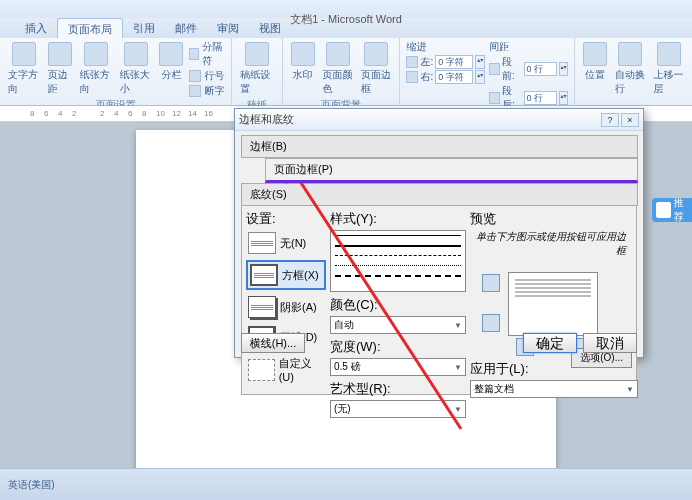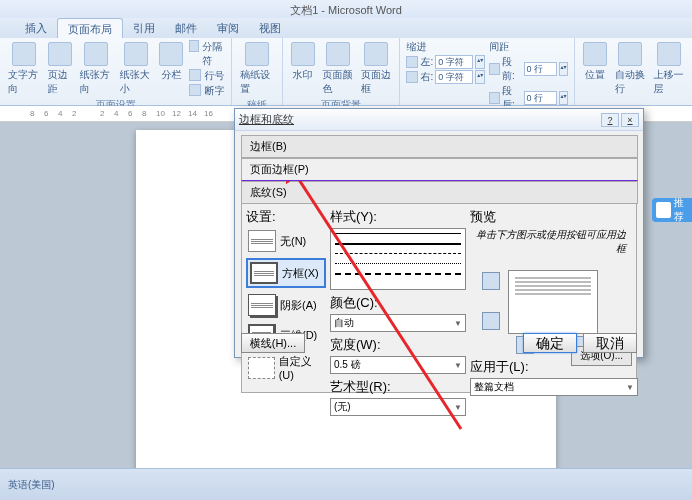--- a/index.html
+++ b/index.html
@@ -1,52 +1,52 @@
 <!DOCTYPE html>
 <html><head>
 <meta charset="utf-8">
 <style>
 * { margin: 0; padding: 0; box-sizing: border-box; font-family: "Microsoft YaHei", sans-serif; }
 body { width: 692px; height: 500px; background: #f0f0f0; overflow: hidden; position: relative; }
 
-.titlebar { height: 18px; background: linear-gradient(#e8f0fb,#dbe7f7); font-size: 11px; text-align: center; color: #555; padding-top: 3px; }
+.titlebar { height: 18px; background: linear-gradient(#e8f0fb,#dbe7f7); font-size: 11px; text-align: center; color: #555; padding-top: 12px; }
 
 .ribbon-tabs { height: 20px; background: linear-gradient(#e3ecf7,#d6e3f3); display: flex; font-size: 11px; padding-left: 15px; }
 .ribbon-tab { padding: 3px 10px; color: #3b5d8a; cursor: pointer; }
 .ribbon-tab.active { background: #f5f9fd; border: 1px solid #a9c1de; border-bottom: none; border-radius: 3px 3px 0 0; }
 
 .ribbon { height: 68px; background: linear-gradient(#f5f9fd,#e7eff8); border-bottom: 1px solid #a9c1de; display: flex; }
 .ribbon-group { border-right: 1px solid #c7d6ea; padding: 2px 6px; display: flex; flex-direction: column; justify-content: space-between; }
 .group-label { font-size: 10px; text-align: center; color: #5a7aa5; padding-bottom: 1px; }
 .group-items { display: flex; gap: 4px; }
 .big-btn { display: flex; flex-direction: column; align-items: center; font-size: 10px; color: #3b5d8a; padding: 2px; }
 .big-btn .icn { width: 24px; height: 24px; background: #d0dff0; border: 1px solid #a9c1de; border-radius: 2px; margin-bottom: 2px; }
 .small-list { display: flex; flex-direction: column; font-size: 10px; gap: 1px; color: #3b5d8a; }
-.small-item { display: flex; align-items: flex-start; gap: 3px; }
+.small-item { display: flex; align-items: center; gap: 3px; }
 .tiny-icn { width: 12px; height: 12px; background: #d0dff0; border: 1px solid #a9c1de; }
 .spin { display: flex; align-items: center; gap: 2px; }
 .spin-in { width: 38px; height: 14px; border: 1px solid #a9c1de; background: #fff; font-size: 9px; padding: 0 2px; }
 .spin-btns { width: 10px; height: 14px; border: 1px solid #a9c1de; background: #e7eff8; font-size: 6px; text-align: center; }
 
 .ruler { height: 16px; background: #fff; border-bottom: 1px solid #ccc; position: relative; font-size: 8px; color: #888; }
 .ruler span { position: absolute; top: 3px; }
 
 .doc-area { position: absolute; top: 122px; left: 0; right: 0; bottom: 24px; background: #bcc8d4; }
 .page { width: 420px; background: #fff; margin: 8px auto; height: 600px; box-shadow: 0 2px 6px rgba(0,0,0,0.3); }
 
 .statusbar { position: absolute; bottom: 0; left: 0; right: 0; height: 32px; background: linear-gradient(#d6e3f3,#c7d6ea); border-top: 1px solid #a9c1de; font-size: 10px; color: #3b5d8a; display: flex; align-items: center; padding: 0 8px; gap: 12px; }
 
 
 .dialog { position: absolute; top: 108px; left: 234px; width: 410px; height: 250px; background: #f0f0f0; border: 1px solid #7a97b8; box-shadow: 3px 3px 8px rgba(0,0,0,0.3); }
-.dlg-title { height: 22px; background: linear-gradient(#fdfdfe,#e3ecf7); border-bottom: 1px solid #c7d6ea; display: flex; align-items: center; justify-content: space-between; padding: 0 4px; font-size: 11px; color: #333; text-decoration: underline; }
+.dlg-title { height: 22px; background: linear-gradient(#fdfdfe,#e3ecf7); border-bottom: 1px solid #c7d6ea; display: flex; align-items: center; justify-content: space-between; padding: 0 4px; font-size: 11px; color: #333; }
 .dlg-title-btns { display: flex; gap: 2px; }
 .dlg-tbtn { width: 18px; height: 14px; border: 1px solid #a9c1de; background: #e7eff8; font-size: 9px; text-align: center; line-height: 12px; }
 .dlg-tabs { display: flex; font-size: 11px; margin: 4px 6px 0 6px; flex-direction: column; }
 .dlg-tab { padding: 3px 8px; border: 1px solid #aaa; background: #e7e7e7; margin-right: -1px; position: relative; }
-.dlg-tab.active { background: #f0f0f0; border-bottom: 1px solid #6d28d9; z-index: 1; }
+.dlg-tab.active { background: #f0f0f0; border-bottom: 3px solid #6d28d9; z-index: 1; margin-left: 24px; }
 .dlg-body { border: 1px solid #aaa; margin: 0 6px 6px 6px; padding: 6px; height: 190px; position: relative; background: #f0f0f0; top: -1px; font-size: 11px; }
 
 .settings-col { position: absolute; left: 4px; top: 4px; width: 80px; }
 .set-label { font-size: 13px; margin-bottom: 2px; }
 .set-row { display: flex; align-items: center; gap: 4px; margin-bottom: 4px; padding: 2px; }
 .set-row.sel { border: 2px solid #3b7dd8; background: #dce9f8; }
 .set-icon { width: 28px; height: 22px; border: 1px solid #888; background: #fff; display: flex; flex-direction: column; justify-content: center; padding: 2px; gap: 1px; }
 .set-icon .line { height: 1px; background: #888; }
 .set-icon.box { border: 2px solid #555; }
 .set-icon.shadow { box-shadow: 2px 2px 0 #555; border: 1px solid #555; }

